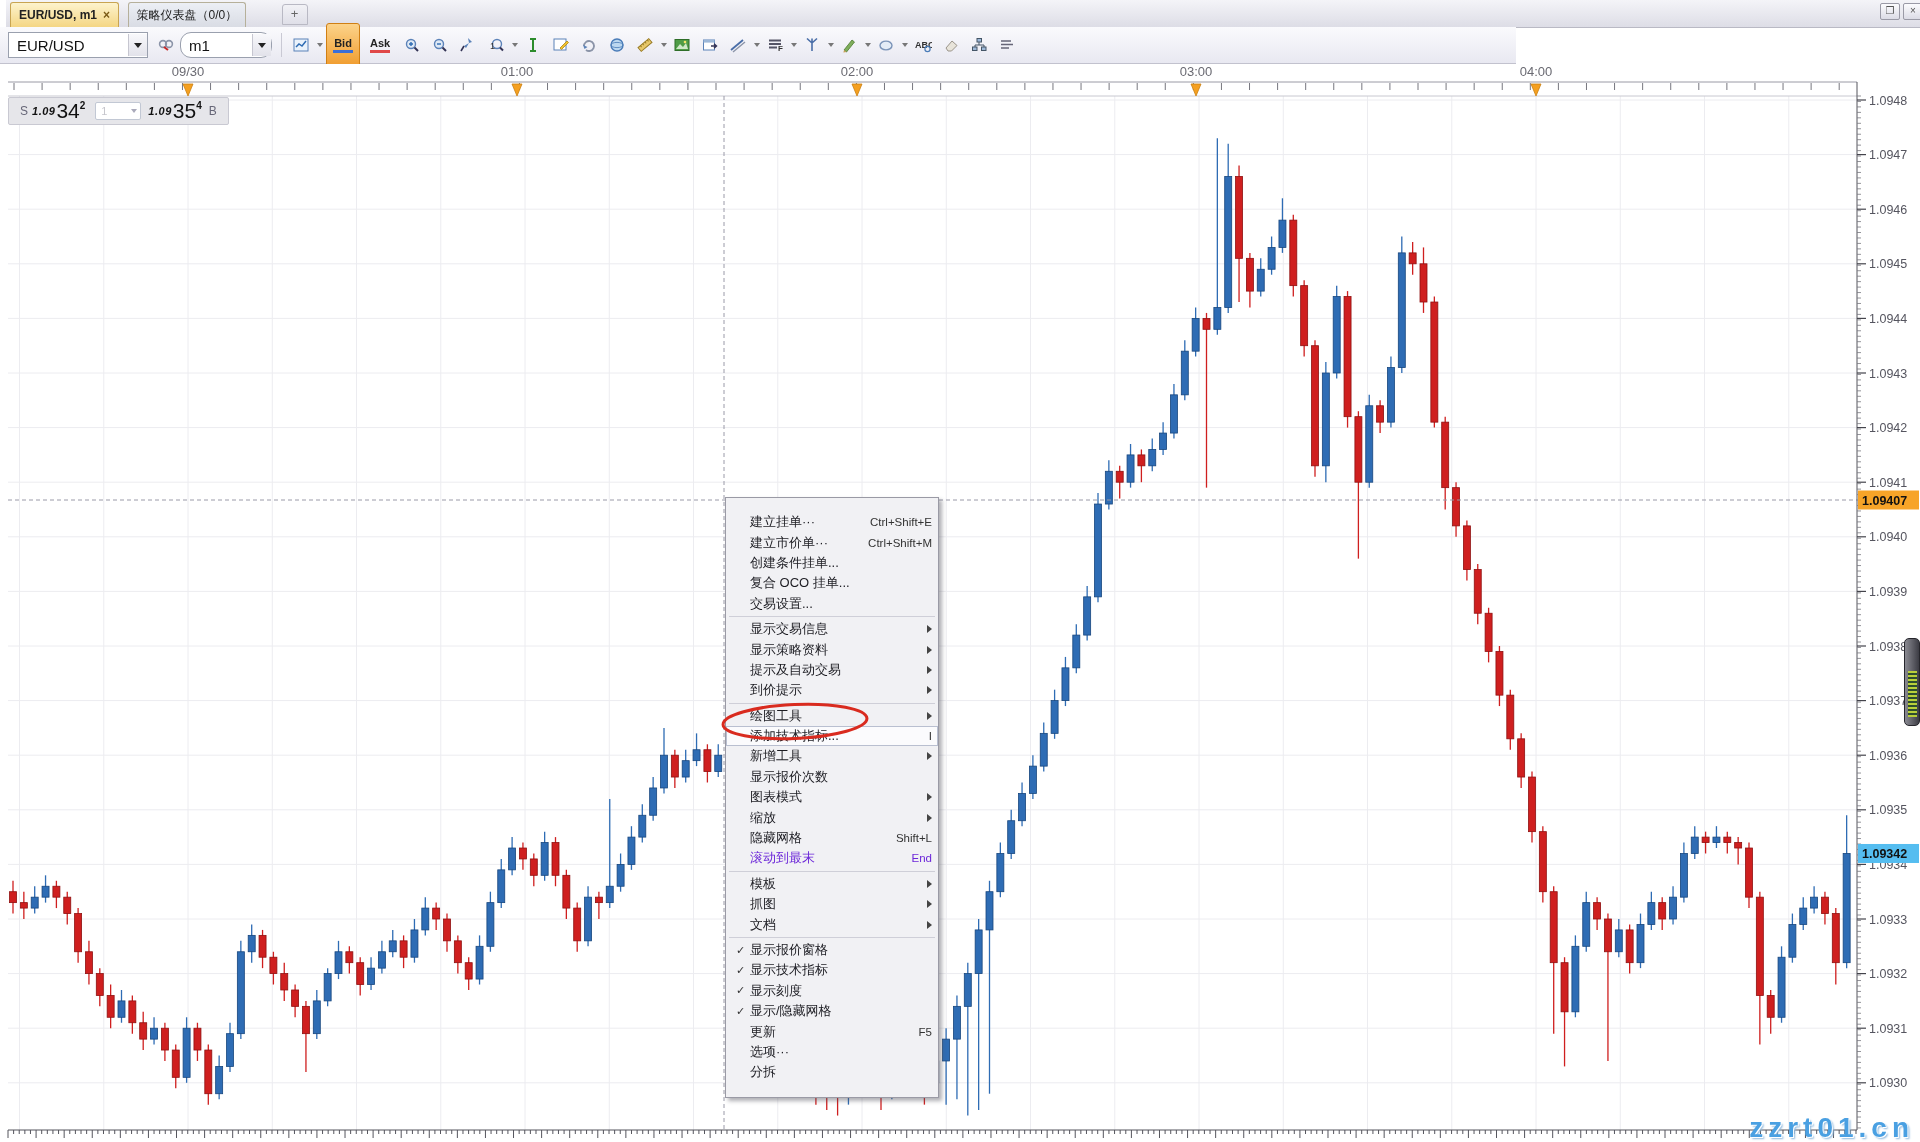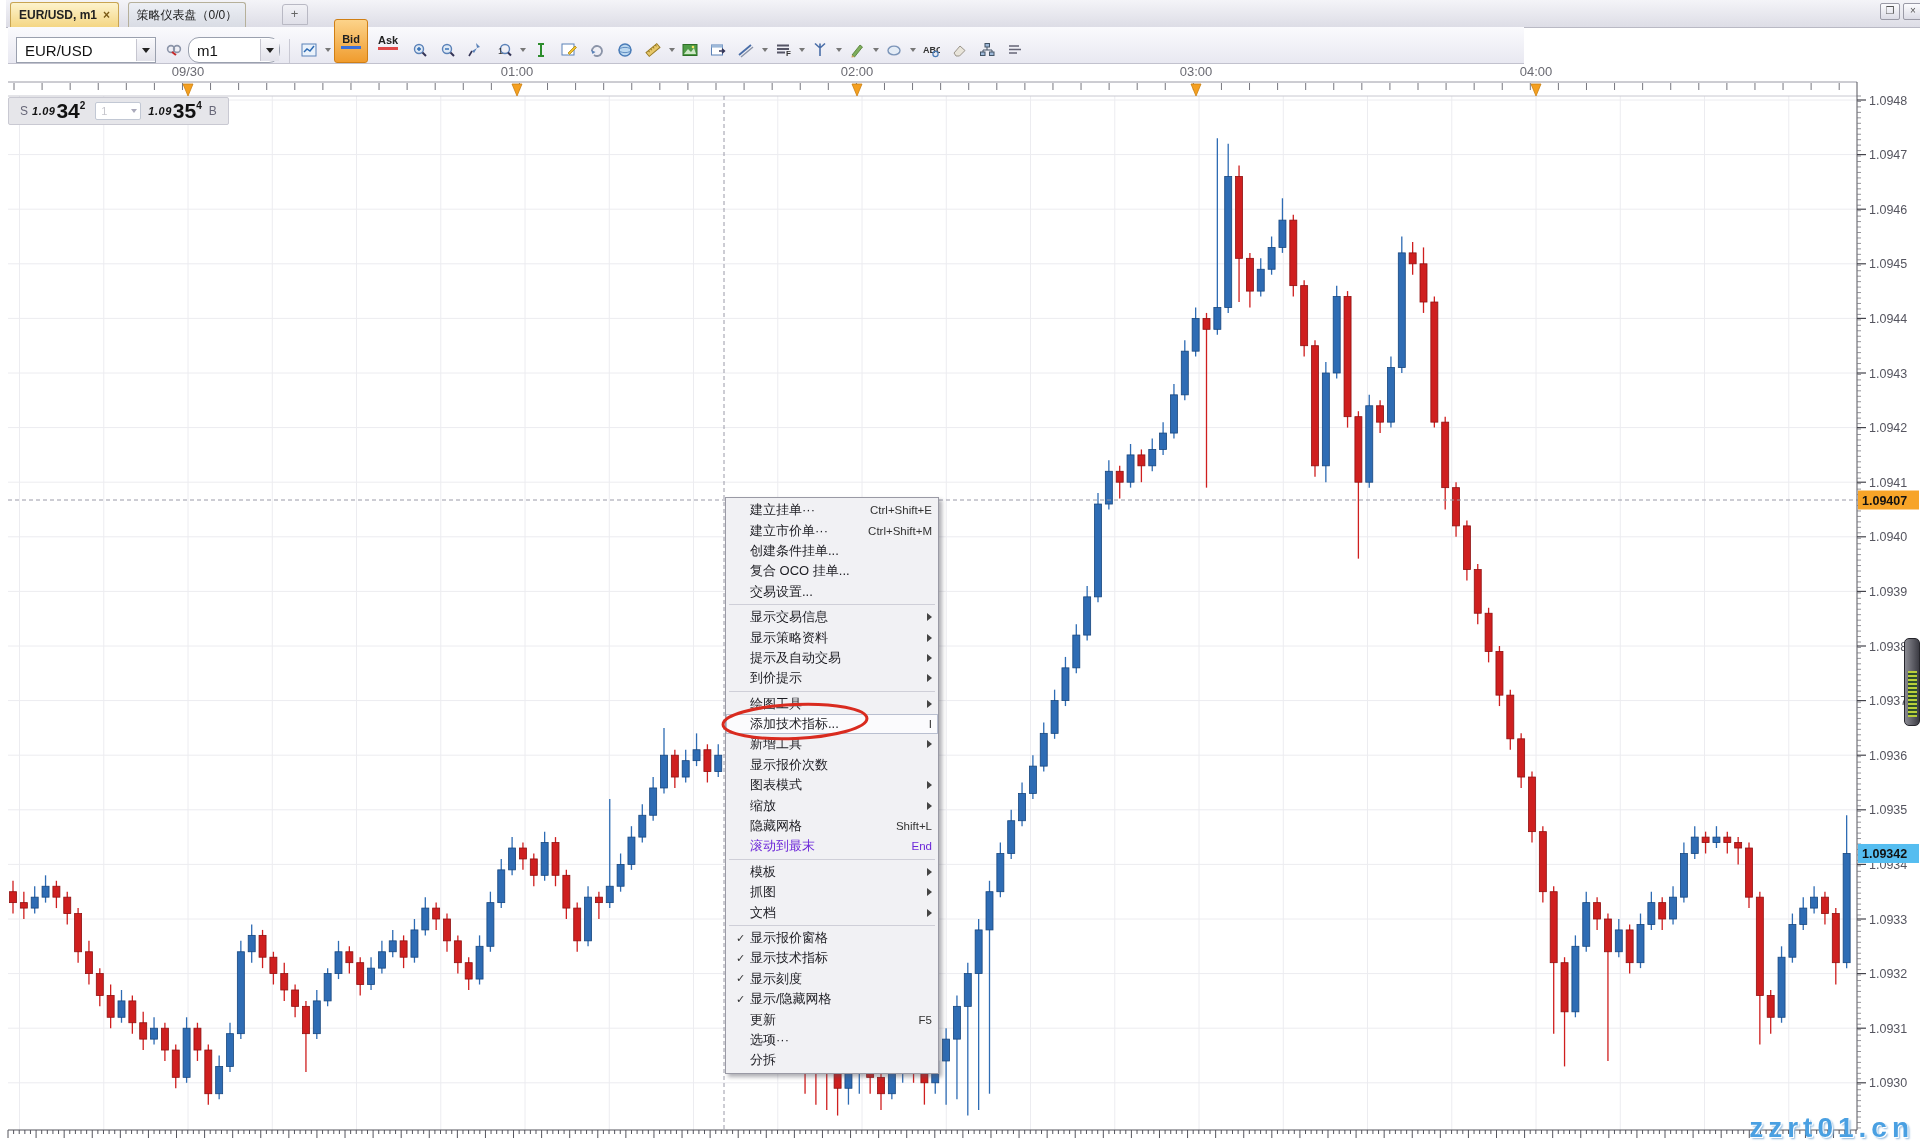--- a/index.html
+++ b/index.html
@@ -14,53 +14,53 @@
        font-size:12px;color:#222;background:linear-gradient(#eceff5,#d9dce4);cursor:default;}
   .tab.active{background:linear-gradient(#fdf3cd,#f4d684);border-color:#c8a452;font-weight:bold;}
   .tab .close{margin-left:6px;color:#7a5a16;font-size:12px;line-height:10px;}
   .tab-add{position:absolute;top:4px;height:19px;width:24px;border:1px solid #b9b9c4;border-radius:3px 3px 0 0;
            background:linear-gradient(#f2f2f6,#dfdfe8);font-size:13px;color:#666;text-align:center;line-height:18px;}
   .winbtns{position:absolute;right:3px;top:3px;display:flex;gap:3px;}
   .winbtn{width:18px;height:15px;border:1px solid #9a9aa6;background:linear-gradient(#fcfcfe,#dcdce6);
           font-size:10px;color:#555;text-align:center;line-height:13px;border-radius:2px;}
 
   
-  .toolbar{position:absolute;left:8px;top:27px;width:1516px;height:37px;
+  .toolbar{position:absolute;left:0;top:27px;width:1516px;height:37px;
            background:linear-gradient(#fafafd,#e8e8f1);border-bottom:1px solid #c2c2ce;
-           display:flex;align-items:flex-end;padding-left:8px;box-sizing:border-box;}
+           display:flex;align-items:center;padding-left:8px;box-sizing:border-box;}
   .combo{height:24px;background:#fff;border:1px solid #9aa0ae;display:flex;align-items:center;
          font-size:15px;color:#111;padding-left:8px;margin-right:4px;}
   .combo .caret{width:18px;height:22px;margin-left:6px;display:flex;align-items:center;justify-content:center;
                 background:linear-gradient(#f8f8fb,#e2e2ea);border-left:1px solid #c6c6d0;}
   .tri-down{width:0;height:0;border-left:4px solid transparent;border-right:4px solid transparent;border-top:5px solid #222;}
   .tbtn{height:26px;min-width:26px;display:flex;align-items:center;justify-content:center;margin:0 1px;border-radius:3px;}
   .tbtn svg{display:block;}
   .tb-sep{width:1px;height:24px;background:#c9c9d4;margin:0 5px;}
   .tb-caret{width:9px;height:24px;display:flex;align-items:center;justify-content:center;}
   .tb-caret .tri-down{border-top-color:#777;border-left-width:3px;border-right-width:3px;border-top-width:4px;}
   .bidask{height:26px;padding:8px 6px;display:flex;flex-direction:column;align-items:center;justify-content:center;
           font-size:11px;font-weight:bold;color:#222;border-radius:3px;margin:0 2px;}
   .bidask .ul{width:20px;height:3px;margin-top:1px;}
   .bid-active{background:linear-gradient(#fcd38a,#f09c2e);border:1px solid #d07f14;}
 
   
   .quote{position:absolute;left:8px;top:97px;height:26px;display:flex;align-items:center;
          background:#e6e6ea;border:1px solid #c9c9d2;border-radius:2px;padding:0 8px;z-index:5;}
   .quote .sb{font-size:12px;color:#667;margin:0 3px;}
   .quote .small{font-size:11px;font-weight:bold;color:#111;margin:0 1px;letter-spacing:.5px;font-style:italic;}
-  .quote .big{font-size:21px;font-weight:bold;color:#111;line-height:20px;}
+  .quote .big{font-size:21px;font-weight:normal;color:#111;line-height:20px;}
   .quote .sup{font-size:10px;font-weight:bold;color:#111;position:relative;top:-6px;margin-right:4px;}
   .quote .amt{width:46px;height:18px;background:#fff;border:1px solid #c2c8d4;border-radius:2px;margin:0 6px;
               font-size:11px;color:#c6c6cc;display:flex;align-items:center;padding-left:5px;box-sizing:border-box;}
   .quote .amt .tri-down{margin-left:auto;margin-right:3px;border-top-color:#aab;border-left-width:3px;border-right-width:3px;border-top-width:4px;}
 
   
   .menu{position:absolute;left:725px;top:497px;width:214px;background:#f1f1f4;
         border:1px solid #9a9aa5;box-shadow:3px 3px 4px rgba(80,80,90,.45);z-index:20;
-        padding:2px 0;box-sizing:border-box;font-size:13px;color:#1c1c22;}
+        padding:14px 0;box-sizing:border-box;font-size:13px;color:#1c1c22;}
   .mi{height:20.4px;display:flex;align-items:center;padding:0 6px 0 10px;position:relative;}
   .mi .chk{width:14px;font-size:11px;color:#333;}
   .mi .lab{flex:1;white-space:nowrap;}
   .mi .sc{font-size:11.5px;color:#333;margin-left:8px;font-family:"Liberation Sans",sans-serif;}
   .mi .sub{width:0;height:0;border-top:4px solid transparent;border-bottom:4px solid transparent;border-left:5px solid #444;margin-left:8px;}
   .mi.dis .lab,.mi.dis .sc{color:#6d28d9;}
   .mi.hl{background:#fbfbfd;outline:1px solid #b9bfd0;outline-offset:-1px;}
   .msep{height:1px;background:#cfcfd8;margin:2px 3px;}
 
   

